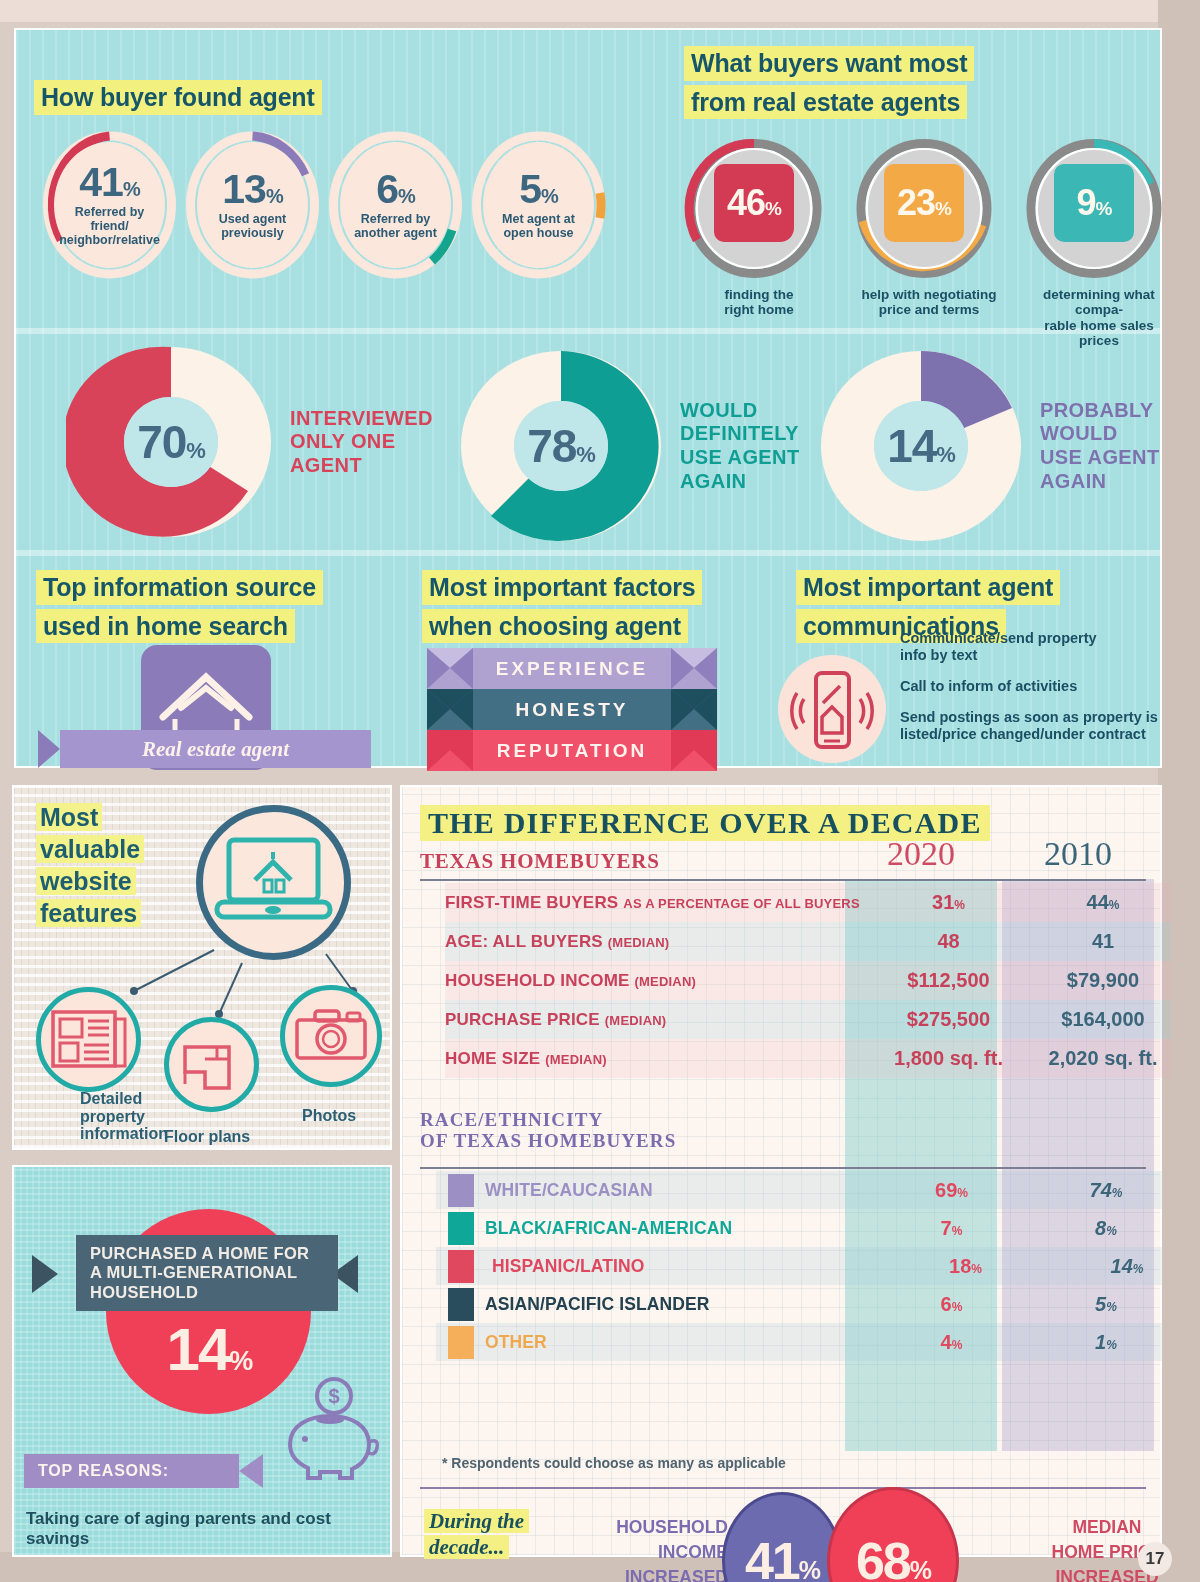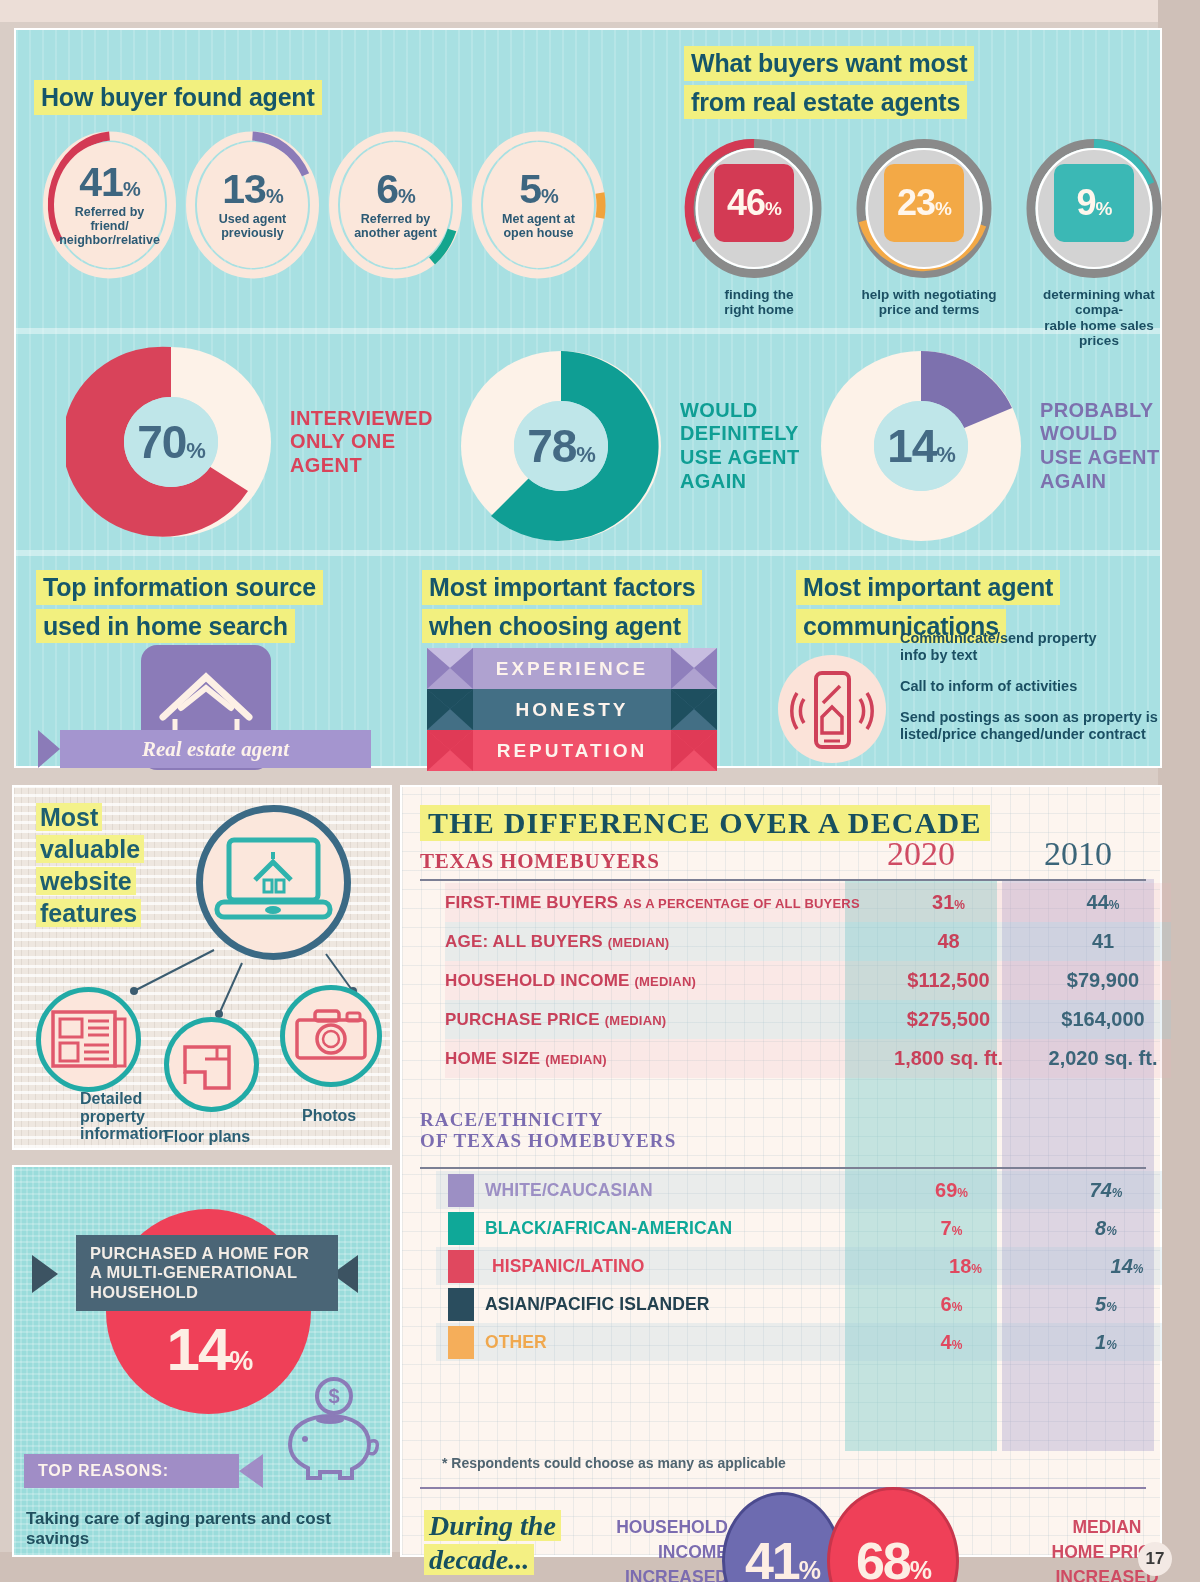--- a/index.html
+++ b/index.html
@@ -141,21 +141,21 @@
             font-family:"Liberation Serif", serif; letter-spacing:1.1px; line-height:1.12;}
   .rrow { position:absolute; left:34px; width:726px; height:38px; display:flex; align-items:center;padding-left:12px; }
   .rrow .sw { width:26px; height:33px; margin-right:11px; flex:0 0 26px; }
   .rrow .rl { flex:0 0 388px; font-size:17.5px; font-weight:bold; letter-spacing:.1px;}
   .rrow .v1 { flex:0 0 157px; text-align:center; font-size:20px; font-weight:bold; color:#e0485f;}
   .rrow .v2 { flex:0 0 152px; text-align:center; font-size:20px; font-weight:bold; color:#3b6579;font-style:italic;}
   .rrow .v1 small, .rrow .v2 small { font-size:12px; }
   .foot-note { position:absolute; left:40px; top:668px; font-size:14px; color:#4f6470; font-weight:600;}
   .dec-rule2 { position:absolute; left:18px; top:700px; width:726px; height:2px; background:#8b7fa8; }
   .during { position:absolute; left:22px; top:722px; font-family:"Liberation Serif", serif; font-style:italic;
-            font-weight:bold; font-size:28px; color:#17505f; line-height:1.22;}
+            font-weight:bold; font-size:21px; color:#17505f; line-height:1.22;}
   .during span { background:#f4f083; padding:0 5px; }
   .dlabelL { position:absolute; left:196px; top:728px; width:130px; text-align:right; font-size:17.5px; font-weight:bold; color:#7b6cb0; line-height:1.42;}
   .dlabelR { position:absolute; left:630px; top:728px; width:150px; text-align:center; font-size:17.5px; font-weight:bold; color:#cf4b63; line-height:1.42;}
   .ovalP { position:absolute; left:320px; top:705px; width:120px; height:138px; border-radius:50%; background:#6d6bb0; border:3px solid #4b4a8e;
            display:flex; align-items:center; justify-content:center; }
   .ovalR { position:absolute; left:425px; top:700px; width:132px; height:148px; border-radius:50%; background:#ef4058; border:3px solid #c8354b;
            display:flex; align-items:center; justify-content:center; }
   .ovalP .n, .ovalR .n { font-size:52px; font-weight:bold; color:#fdeee4; letter-spacing:-2px;}
   .ovalP .n small, .ovalR .n small { font-size:25px; }
   .pagenum { position:absolute; left:1138px; top:1542px; width:34px; height:34px; border-radius:50%;

